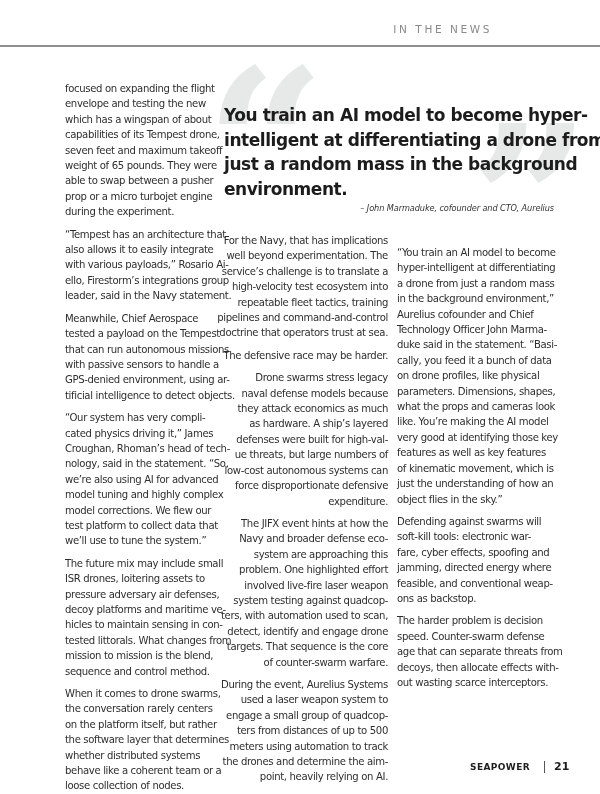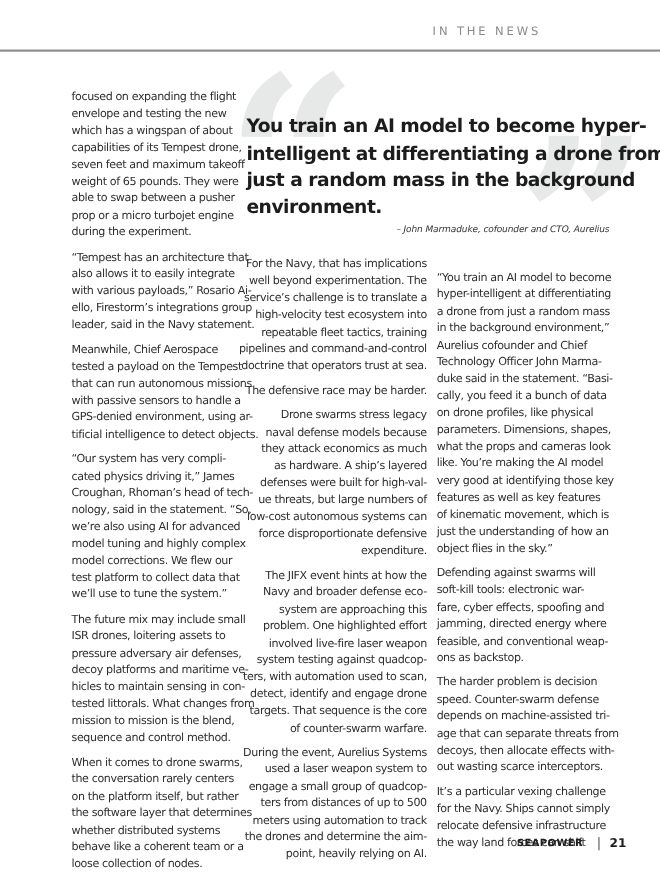--- a/index.html
+++ b/index.html
@@ -175,30 +175,23 @@
       <span class="ln">Defending against swarms will</span>
       <span class="ln">soft-kill tools: electronic war-</span>
       <span class="ln">fare, cyber effects, spoofing and</span>
       <span class="ln">jamming, directed energy where</span>
       <span class="ln">feasible, and conventional weap-</span>
       <span class="ln">ons as backstop.</span>
     </p>
     <p>
       <span class="ln">The harder problem is decision</span>
       <span class="ln">speed. Counter-swarm defense</span>
-      <span class="ln">depends on machine-assisted tri-</span>
       <span class="ln">age that can separate threats from</span>
       <span class="ln">decoys, then allocate effects with-</span>
       <span class="ln">out wasting scarce interceptors.</span>
-    </p>
-    <p>
-      <span class="ln">It’s a particular vexing challenge</span>
-      <span class="ln">for the Navy. Ships cannot simply</span>
-      <span class="ln">relocate defensive infrastructure</span>
-      <span class="ln">the way land forces can shift</span>
     </p>
   </div>
 
 <div class="footer">
   <span class="footer-pub">SEAPOWER</span>
   <span class="footer-sep"></span>
   <span class="footer-page">21</span>
 </div>
 
 </body></html>

